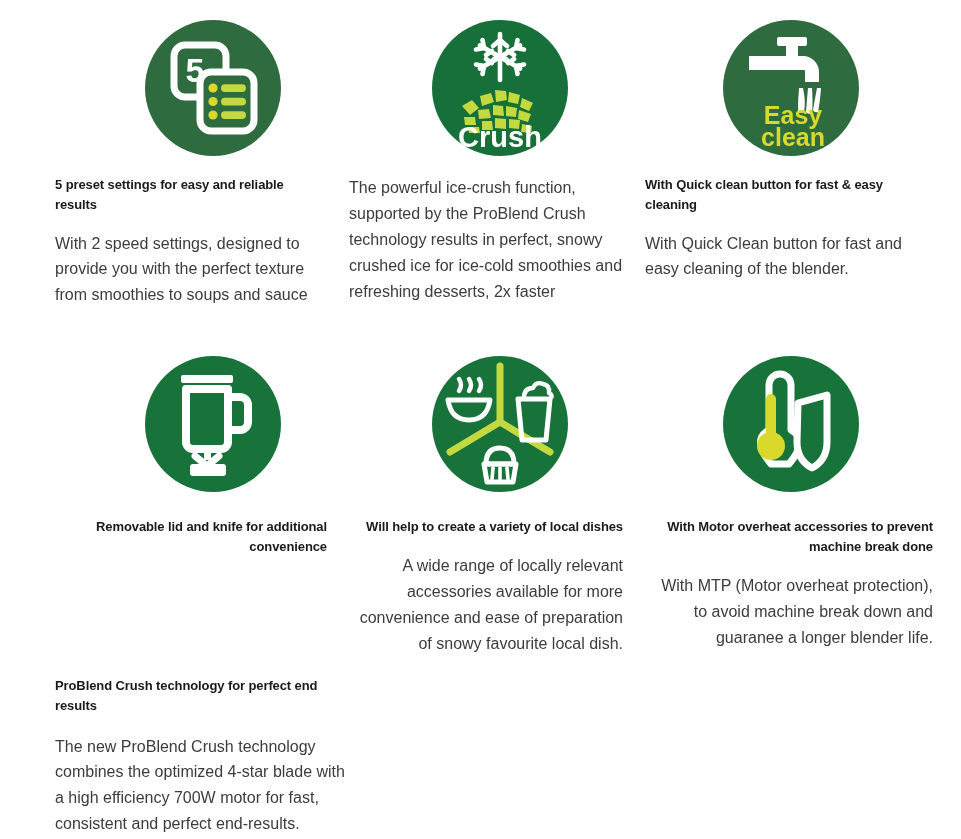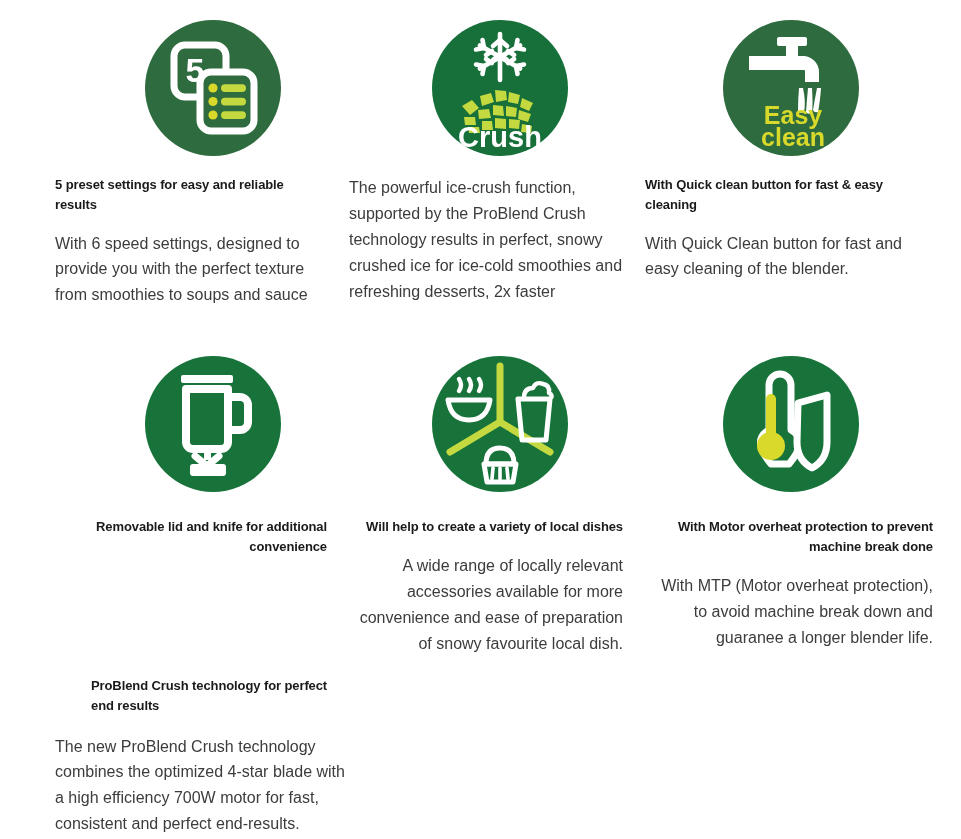--- a/index.html
+++ b/index.html
@@ -74,21 +74,21 @@
   .row2 .icon-wrap { margin-top: 28px; }
   .row2-titles { margin-top: 6px; text-align: right; }
 
   
   .tail-block {
     position: absolute;
     left: 55px;
     top: 676px;
     width: 290px;
   }
-  .tail-block .feature-title { margin-bottom: 18px; margin-left: 36px; }
+  .tail-block .feature-title { margin-bottom: 18px; }
 </style>
 </head>
 <body>
 
 <div class="sheet">
 
   <div class="feature-grid">
 
     <div class="feature-cell">
       <div class="icon-wrap centered-1">
@@ -174,21 +174,21 @@
             </g>
             <text x="70" y="104" font-family="Liberation Sans, sans-serif" font-size="25" font-weight="bold" fill="#d8d92b" text-anchor="middle">Easy</text>
             <text x="70" y="126" font-family="Liberation Sans, sans-serif" font-size="25" font-weight="bold" fill="#d8d92b" text-anchor="middle">clean</text>
           </svg>
         </span>
       </div>
     </div>
 
     <div class="feature-cell">
       <p class="feature-title">5 preset settings for easy and reliable results</p>
-      <p class="feature-body">With 6 speed settings, designed to provide you with the perfect texture from smoothies to soups and sauce</p>
+      <p class="feature-body">With 2 speed settings, designed to provide you with the perfect texture from smoothies to soups and sauce</p>
     </div>
 
     <div class="feature-cell">
       <p class="feature-body">The powerful ice-crush function, supported by the ProBlend Crush technology results in perfect, snowy crushed ice for ice-cold smoothies and refreshing desserts, 2x faster</p>
     </div>
 
     <div class="feature-cell">
       <p class="feature-title">With Quick clean button for fast &amp; easy cleaning</p>
       <p class="feature-body">With Quick Clean button for fast and easy cleaning of the blender.</p>
     </div>
@@ -258,21 +258,21 @@
     <div class="feature-cell row2-titles">
       <p class="feature-title">Removable lid and knife for additional convenience</p>
     </div>
 
     <div class="feature-cell row2-titles">
       <p class="feature-title">Will help to create a variety of local dishes</p>
       <p class="feature-body">A wide range of locally relevant accessories available for more convenience and ease of preparation of snowy favourite local dish.</p>
     </div>
 
     <div class="feature-cell row2-titles">
-      <p class="feature-title">With Motor overheat protection to prevent machine break done</p>
+      <p class="feature-title">With Motor overheat accessories to prevent machine break done</p>
       <p class="feature-body">With MTP (Motor overheat protection), to avoid machine break down and guaranee a longer blender life.</p>
     </div>
 
   </div>
 
   <div class="tail-block">
     <p class="feature-title">ProBlend Crush technology for perfect end results</p>
     <p class="feature-body">The new ProBlend Crush technology combines the optimized 4-star blade with a high efficiency 700W motor for fast, consistent and perfect end-results.</p>
   </div>
 

